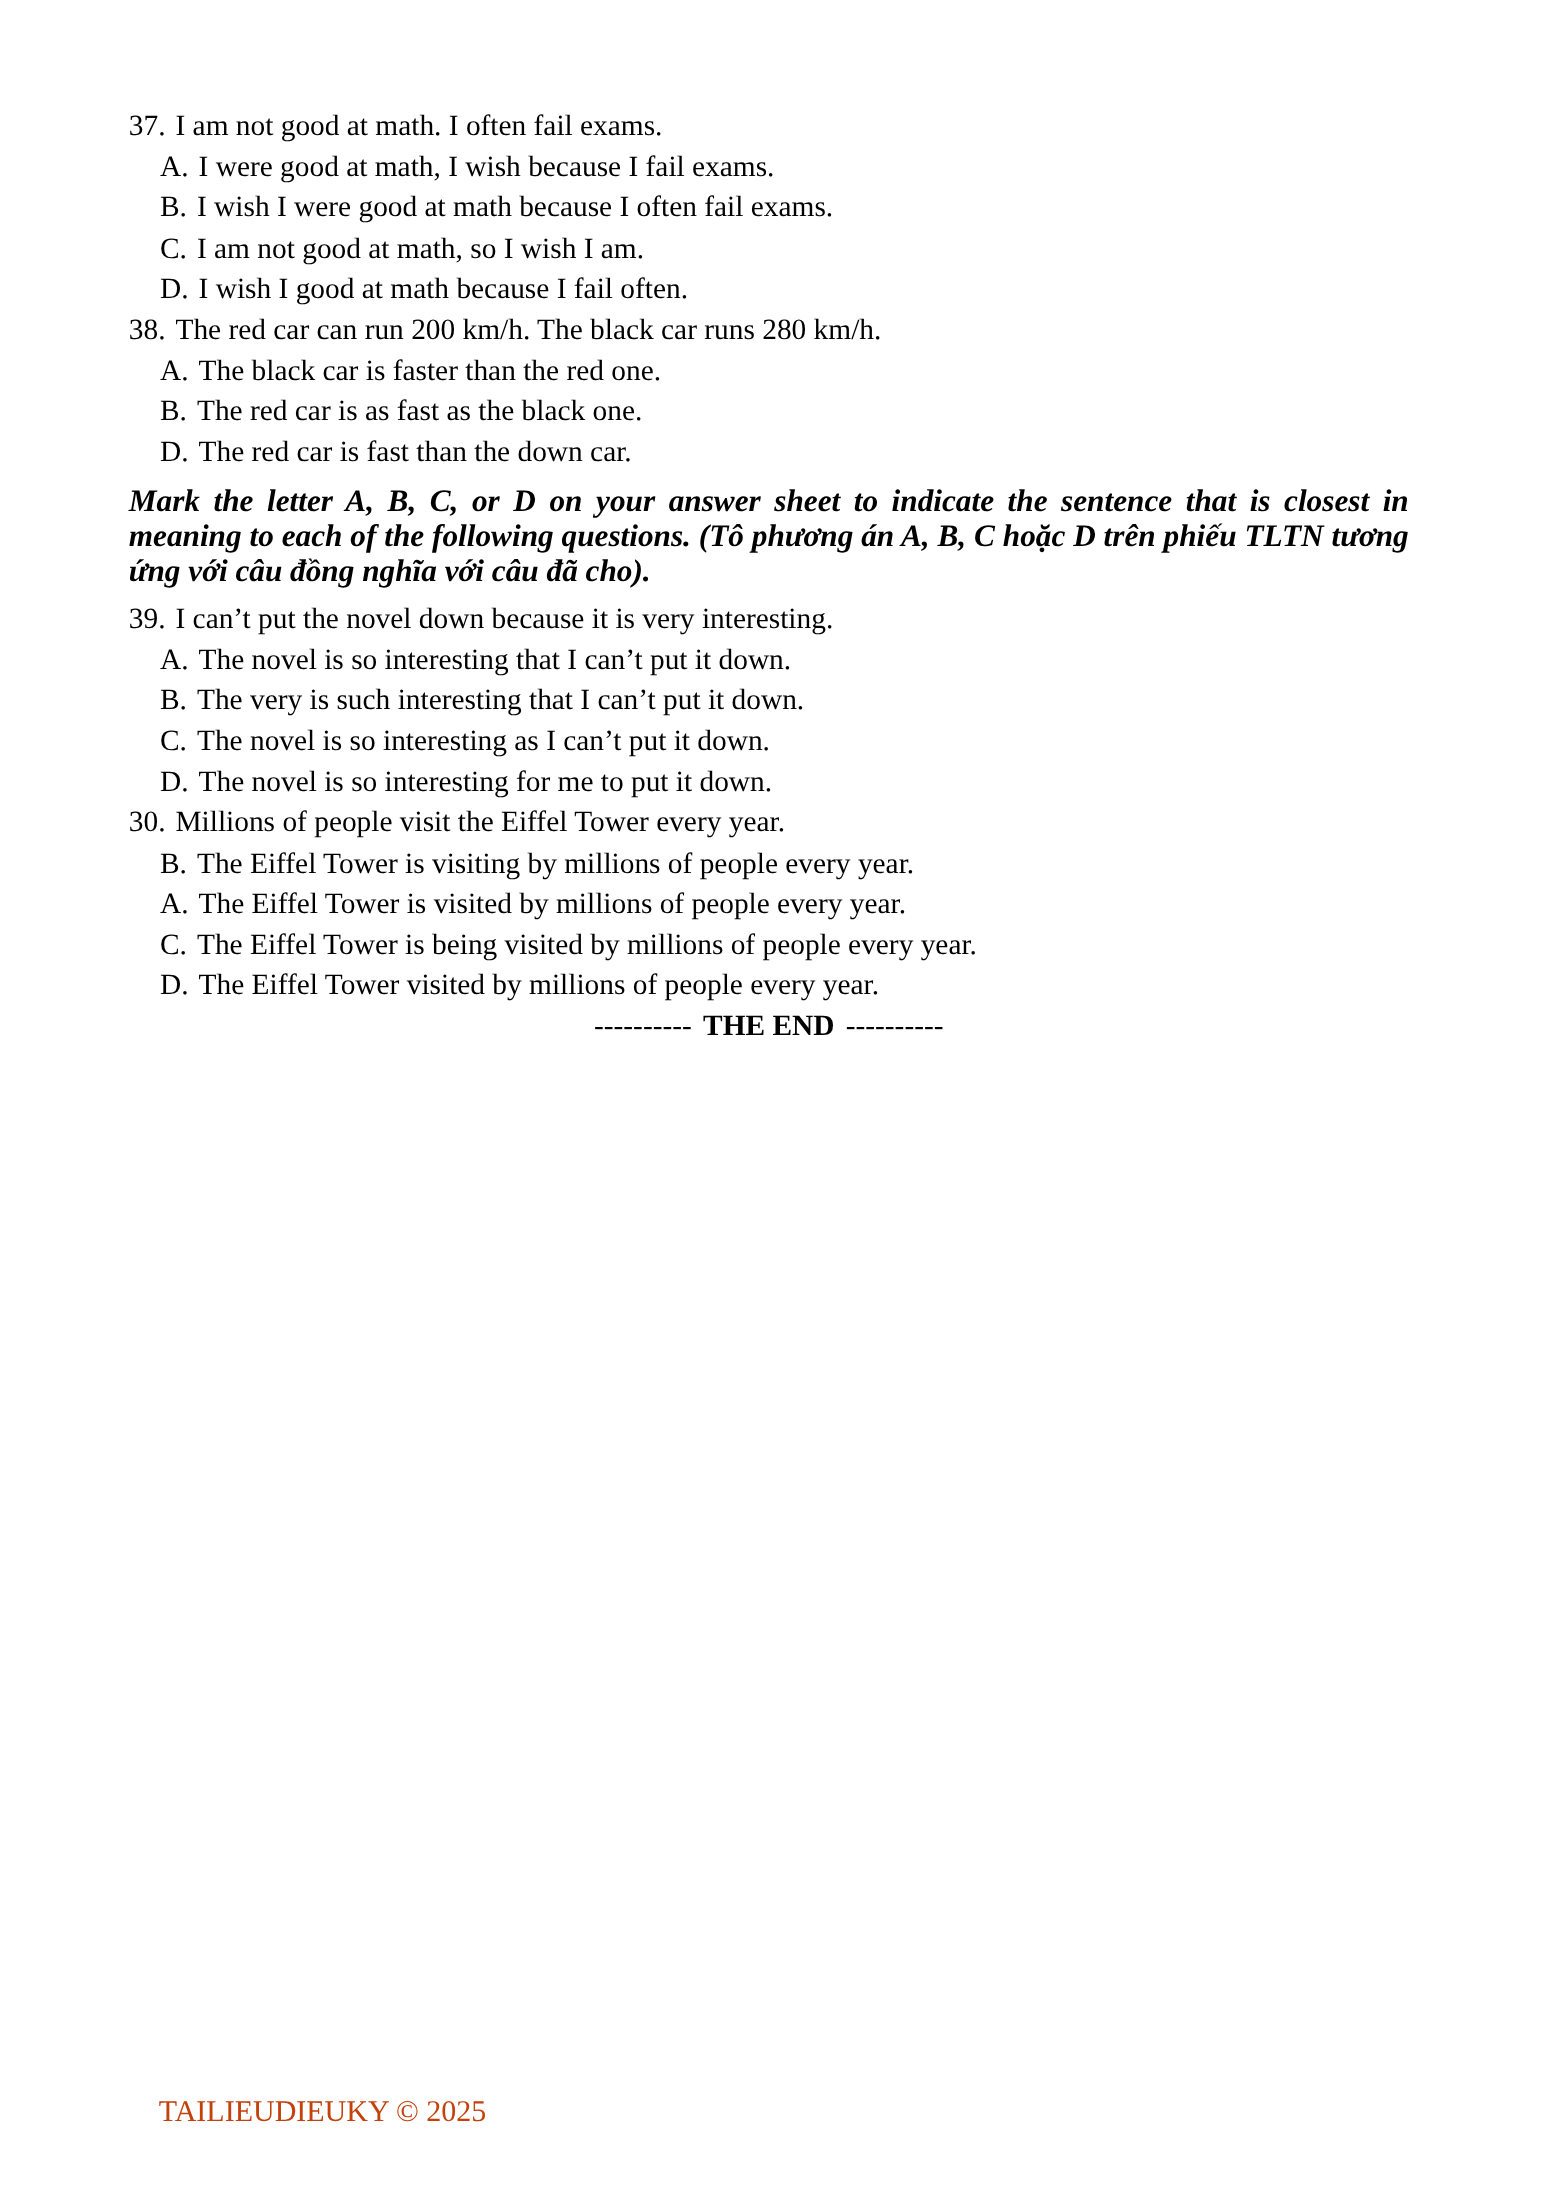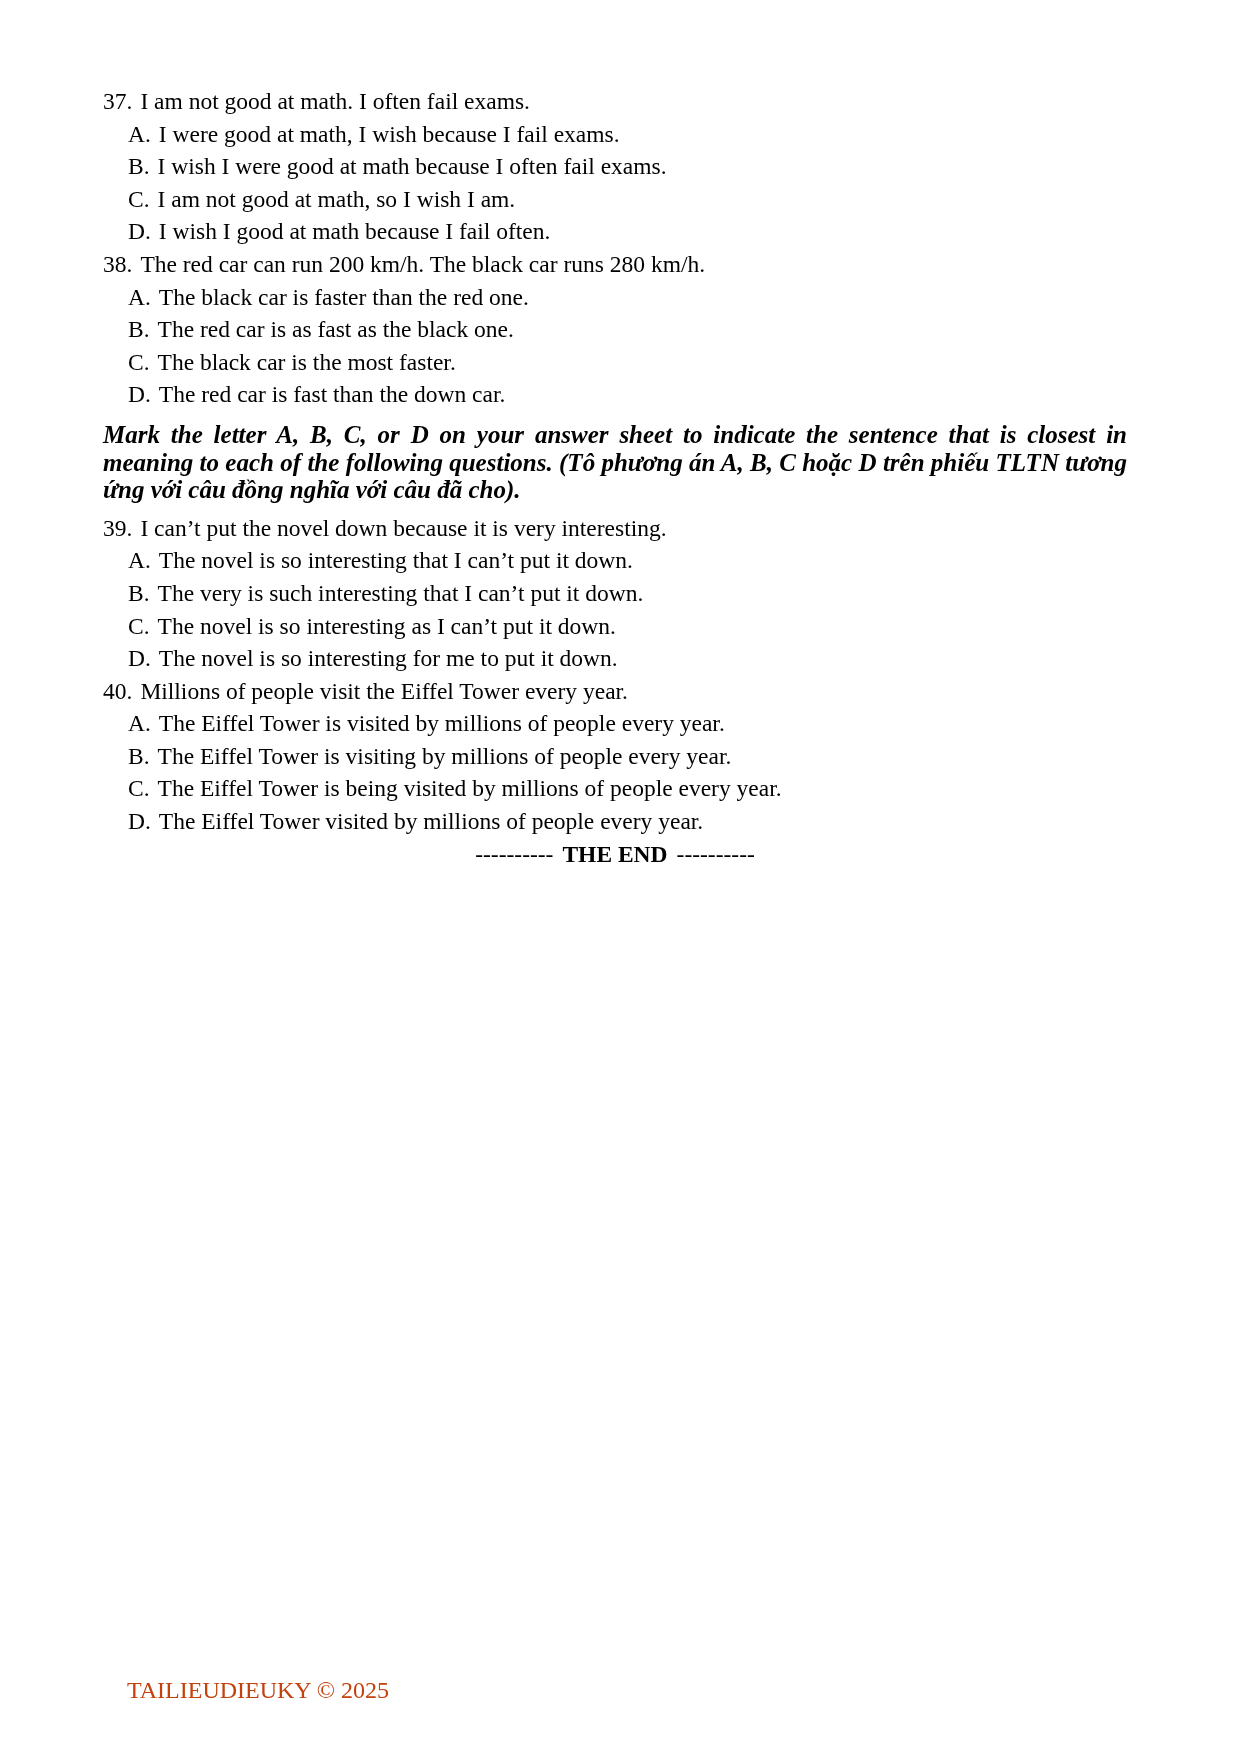--- a/index.html
+++ b/index.html
@@ -89,23 +89,20 @@
     <div class="qline">
       <span class="q-num">38.</span><span>The red car can run 200 km/h. The black car runs 280 km/h.</span>
     </div>
     <div class="qline opt">
       <span class="opt-letter">A.</span><span>The black car is faster than the red one.</span>
     </div>
     <div class="qline opt">
       <span class="opt-letter">B.</span><span>The red car is as fast as the black one.</span>
     </div>
     <div class="qline opt">
-      <span class="opt-letter">C.</span><span>The black car is the most faster.</span>
-    </div>
-    <div class="qline opt">
       <span class="opt-letter">D.</span><span>The red car is fast than the down car.</span>
     </div>
   </div>
 
   <p class="instruction">Mark the letter A, B, C, or D on your answer sheet to indicate the sentence that is closest in meaning to each of the following questions. (Tô phương án A, B, C hoặc D trên phiếu TLTN tương ứng với câu đồng nghĩa với câu đã cho).</p>
 
   <div>
     <div class="qline">
       <span class="q-num">39.</span><span>I can’t put the novel down because it is very interesting.</span>
     </div>
@@ -118,27 +115,27 @@
     <div class="qline opt">
       <span class="opt-letter">C.</span><span>The novel is so interesting as I can’t put it down.</span>
     </div>
     <div class="qline opt">
       <span class="opt-letter">D.</span><span>The novel is so interesting for me to put it down.</span>
     </div>
   </div>
 
   <div>
     <div class="qline">
-      <span class="q-num">40.</span><span>Millions of people visit the Eiffel Tower every year.</span>
+      <span class="q-num">30.</span><span>Millions of people visit the Eiffel Tower every year.</span>
+    </div>
+    <div class="qline opt">
+      <span class="opt-letter">B.</span><span>The Eiffel Tower is visiting by millions of people every year.</span>
     </div>
     <div class="qline opt">
       <span class="opt-letter">A.</span><span>The Eiffel Tower is visited by millions of people every year.</span>
-    </div>
-    <div class="qline opt">
-      <span class="opt-letter">B.</span><span>The Eiffel Tower is visiting by millions of people every year.</span>
     </div>
     <div class="qline opt">
       <span class="opt-letter">C.</span><span>The Eiffel Tower is being visited by millions of people every year.</span>
     </div>
     <div class="qline opt">
       <span class="opt-letter">D.</span><span>The Eiffel Tower visited by millions of people every year.</span>
     </div>
   </div>
 
   <div class="end-line">

